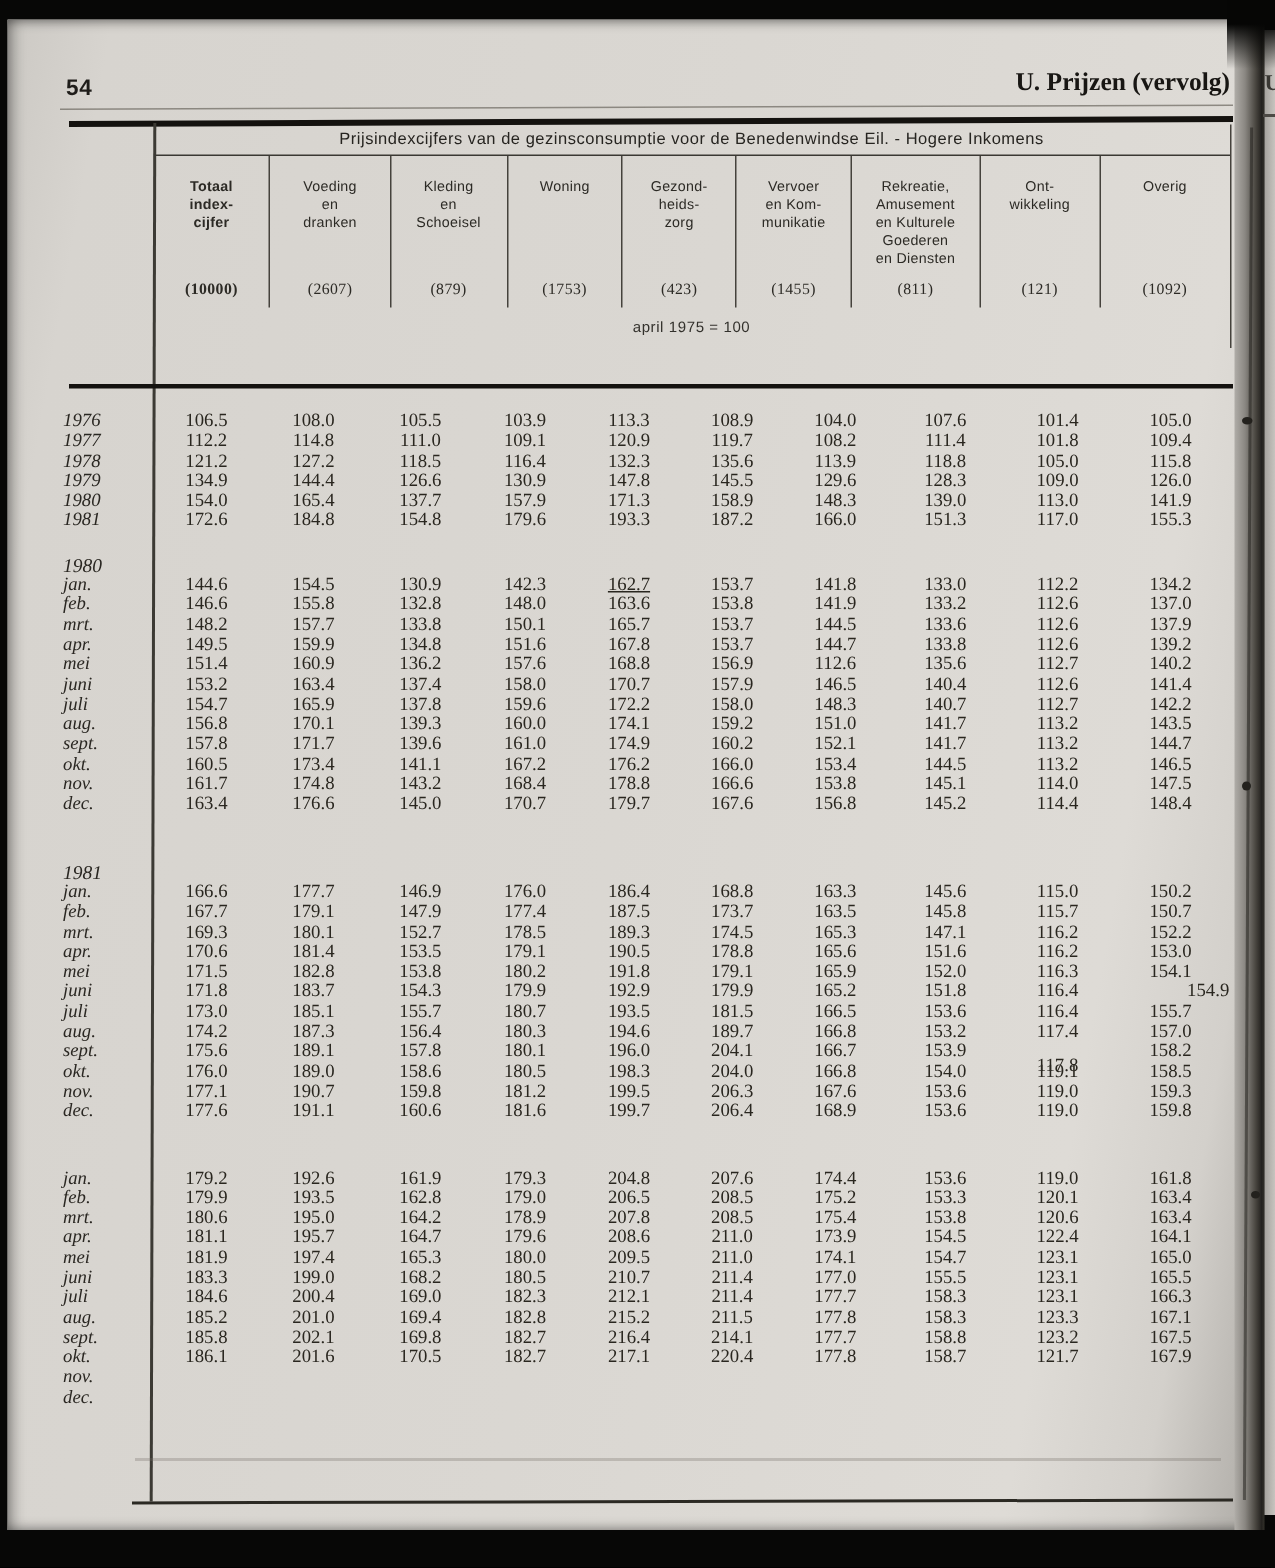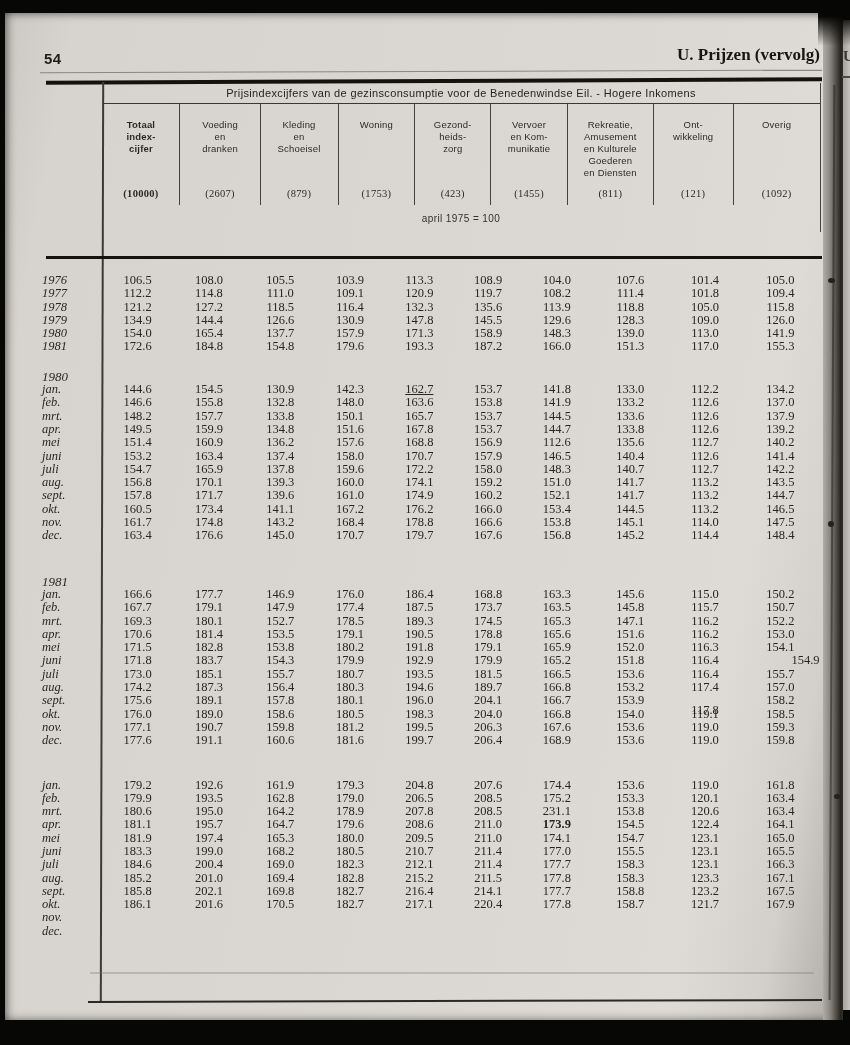--- a/index.html
+++ b/index.html
@@ -605,36 +605,36 @@
         </div>
         <div class="brow">
           <span class="blabel">mrt.</span>
           <div class="bdata">
             <div class="bcell" style="flex: 70 0 0px; min-width: 0px;">180.6</div>
             <div class="bcell" style="flex: 72 0 0px; min-width: 0px;">195.0</div>
             <div class="bcell" style="flex: 70 0 0px; min-width: 0px;">164.2</div>
             <div class="bcell" style="flex: 69 0 0px; min-width: 0px;">178.9</div>
             <div class="bcell" style="flex: 69 0 0px; min-width: 0px;">207.8</div>
             <div class="bcell" style="flex: 68 0 0px; min-width: 0px;">208.5</div>
-            <div class="bcell" style="flex: 69 0 0px; min-width: 0px;">231.1</div>
+            <div class="bcell" style="flex: 69 0 0px; min-width: 0px;">175.4</div>
             <div class="bcell" style="flex: 77 0 0px; min-width: 0px;">153.8</div>
             <div class="bcell" style="flex: 72 0 0px; min-width: 0px;">120.6</div>
             <div class="bcell" style="flex: 78 0 0px; min-width: 0px;">163.4</div>
           </div>
         </div>
         <div class="brow">
           <span class="blabel">apr.</span>
           <div class="bdata">
             <div class="bcell" style="flex: 70 0 0px; min-width: 0px;">181.1</div>
             <div class="bcell" style="flex: 72 0 0px; min-width: 0px;">195.7</div>
             <div class="bcell" style="flex: 70 0 0px; min-width: 0px;">164.7</div>
             <div class="bcell" style="flex: 69 0 0px; min-width: 0px;">179.6</div>
             <div class="bcell" style="flex: 69 0 0px; min-width: 0px;">208.6</div>
             <div class="bcell" style="flex: 68 0 0px; min-width: 0px;">211.0</div>
-            <div class="bcell" style="flex: 69 0 0px; min-width: 0px; font-weight: bold;">173.9</div>
+            <div class="bcell" style="flex: 69 0 0px; min-width: 0px;">173.9</div>
             <div class="bcell" style="flex: 77 0 0px; min-width: 0px;">154.5</div>
             <div class="bcell" style="flex: 72 0 0px; min-width: 0px;">122.4</div>
             <div class="bcell" style="flex: 78 0 0px; min-width: 0px;">164.1</div>
           </div>
         </div>
         <div class="brow">
           <span class="blabel">mei</span>
           <div class="bdata">
             <div class="bcell" style="flex: 70 0 0px; min-width: 0px;">181.9</div>
             <div class="bcell" style="flex: 72 0 0px; min-width: 0px;">197.4</div>

